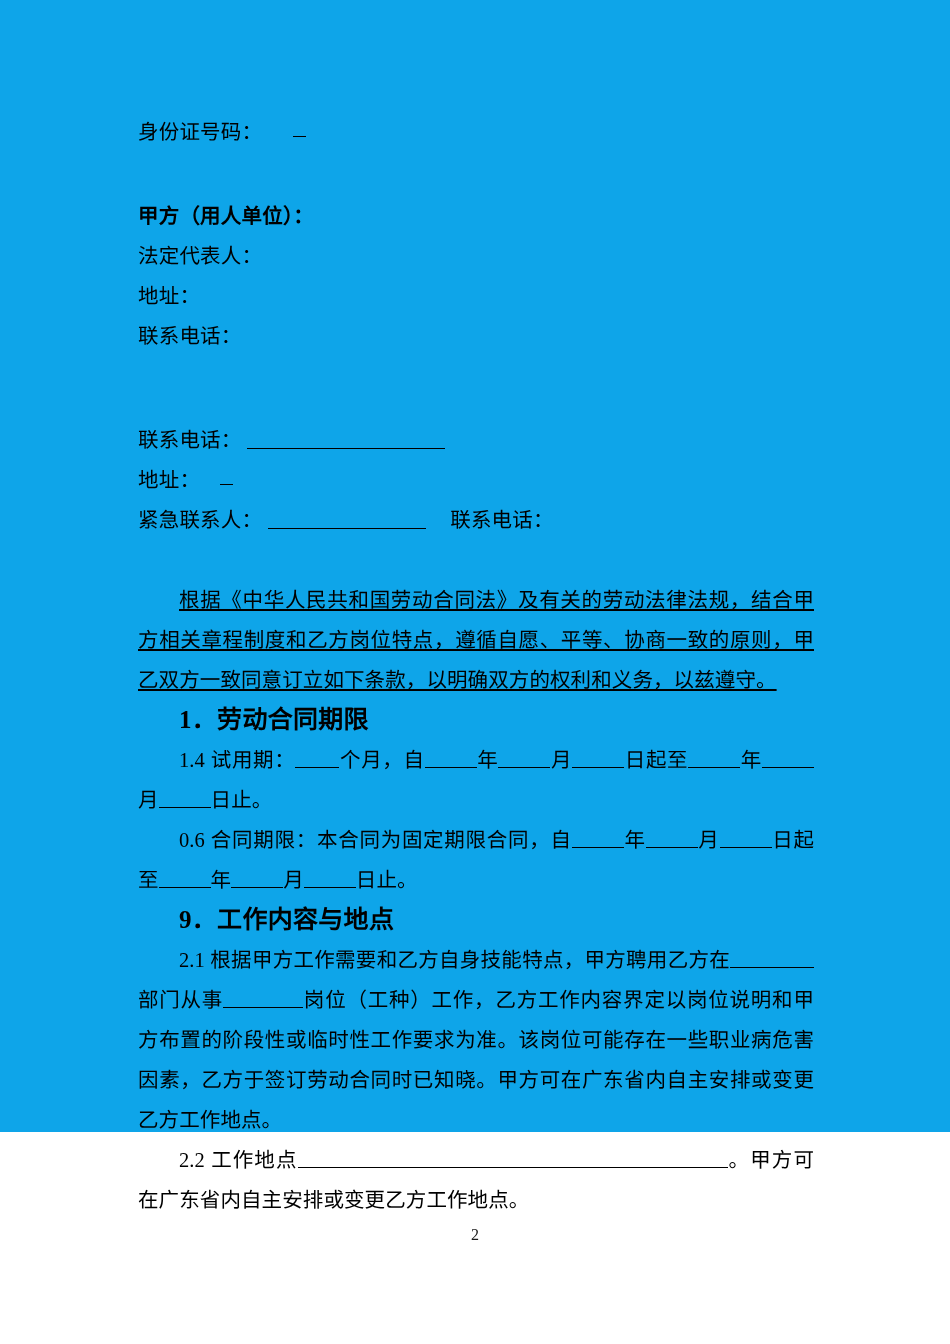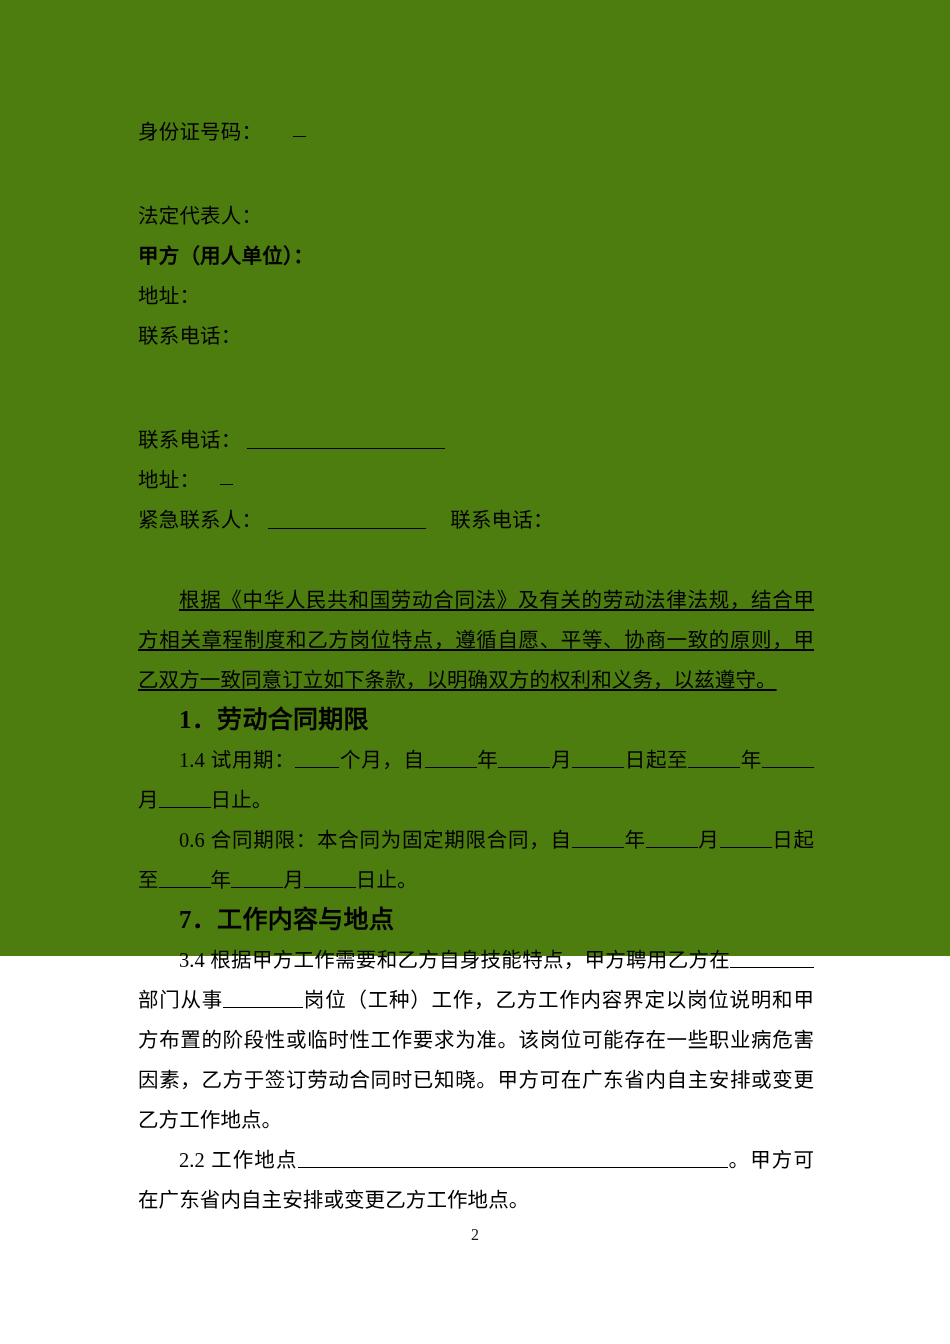--- a/index.html
+++ b/index.html
@@ -14,22 +14,22 @@
     position: relative;
     font-family: "Liberation Serif", "DejaVu Serif", serif;
     color: #000000;
     overflow: hidden;
   }
 
   .page {
     position: absolute;
     left: 0; top: 0;
     width: 950px;
-    height: 956px;
-    background: #4d7c0f;
+    height: 1132px;
+    background: #0ea5e9;
   }
 
   .content {
     position: absolute;
     left: 138px;
     top: 112px;
     width: 676px;
   }
 
   
@@ -129,24 +129,24 @@
   <div class="content">
 
     <div class="line">
       <span>身份证号码：</span>
       <span class="gap-3"></span>
       <span class="mini-underscore"></span>
     </div>
 
     <div class="spacer-lg"></div>
 
+    <div class="line bold">甲方（用人单位）：</div>
     <div class="line">
       <span>法定代表人：</span>
     </div>
-    <div class="line bold">甲方（用人单位）：</div>
     <div class="line">
       <span>地址：</span>
     </div>
     <div class="line">
       <span>联系电话：</span>
     </div>
 
     <div class="spacer-lg"></div>
     <div class="spacer-sm"></div>
 
@@ -176,24 +176,24 @@
     <div class="heading">1．劳动合同期限</div>
 
     <div class="clause">
       <span>1.4 试用期：</span><span class="inline-blank w44"></span><span>个月，自</span><span class="inline-blank w52"></span><span>年</span><span class="inline-blank w52"></span><span>月</span><span class="inline-blank w52"></span><span>日起至</span><span class="inline-blank w52"></span><span>年</span><span class="inline-blank w52"></span><span>月</span><span class="inline-blank w52"></span><span>日止。</span>
     </div>
 
     <div class="clause">
       <span>0.6 合同期限：本合同为固定期限合同，自</span><span class="inline-blank w52"></span><span>年</span><span class="inline-blank w52"></span><span>月</span><span class="inline-blank w52"></span><span>日起至</span><span class="inline-blank w52"></span><span>年</span><span class="inline-blank w52"></span><span>月</span><span class="inline-blank w52"></span><span>日止。</span>
     </div>
 
-    <div class="heading">7．工作内容与地点</div>
-
-    <div class="clause">
-      <span>3.4 根据甲方工作需要和乙方自身技能特点，甲方聘用乙方在</span><span class="inline-blank w84"></span><span>部门从事</span><span class="inline-blank w80"></span><span>岗位（工种）工作，乙方工作内容界定以岗位说明和甲方布置的阶段性或临时性工作要求为准。该岗位可能存在一些职业病危害因素，乙方于签订劳动合同时已知晓。甲方可在广东省内自主安排或变更乙方工作地点。</span>
+    <div class="heading">9．工作内容与地点</div>
+
+    <div class="clause">
+      <span>2.1 根据甲方工作需要和乙方自身技能特点，甲方聘用乙方在</span><span class="inline-blank w84"></span><span>部门从事</span><span class="inline-blank w80"></span><span>岗位（工种）工作，乙方工作内容界定以岗位说明和甲方布置的阶段性或临时性工作要求为准。该岗位可能存在一些职业病危害因素，乙方于签订劳动合同时已知晓。甲方可在广东省内自主安排或变更乙方工作地点。</span>
     </div>
 
     <div class="clause">
       <span>2.2 工作地点</span><span class="inline-blank w430"></span><span>。甲方可在广东省内自主安排或变更乙方工作地点。</span>
     </div>
 
   </div>
 
   <div class="pagenum">2</div>
 

